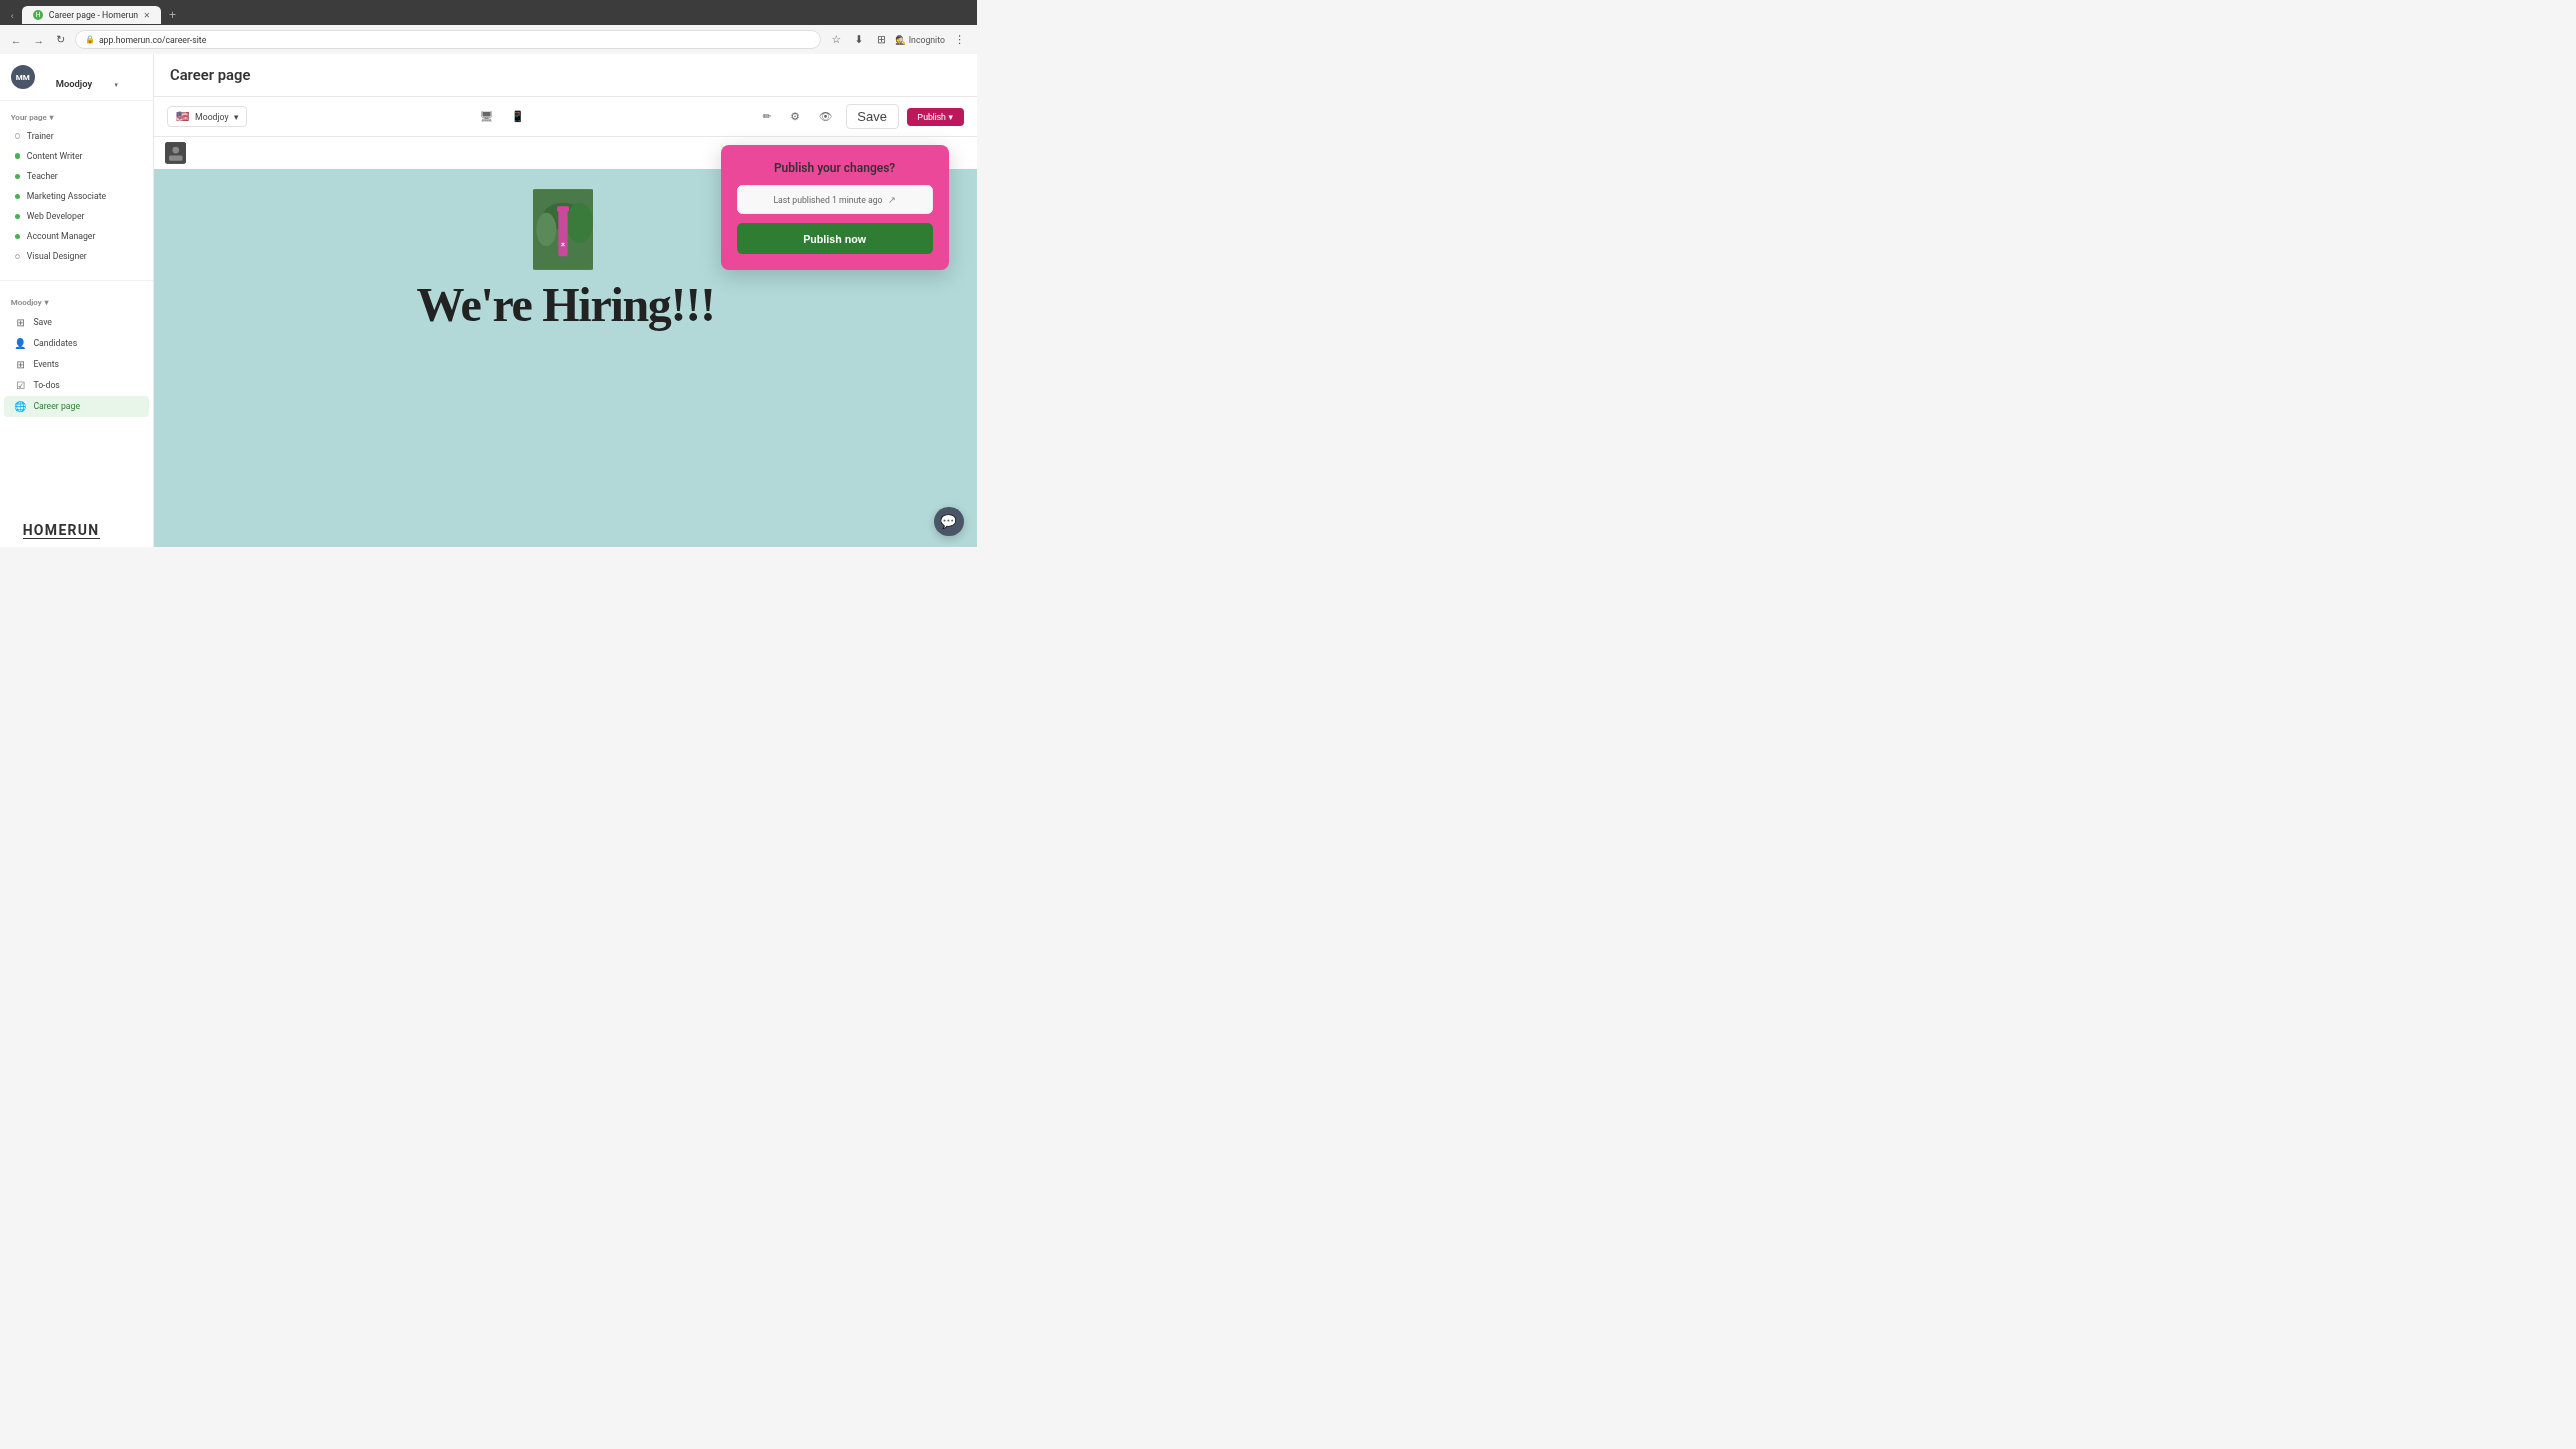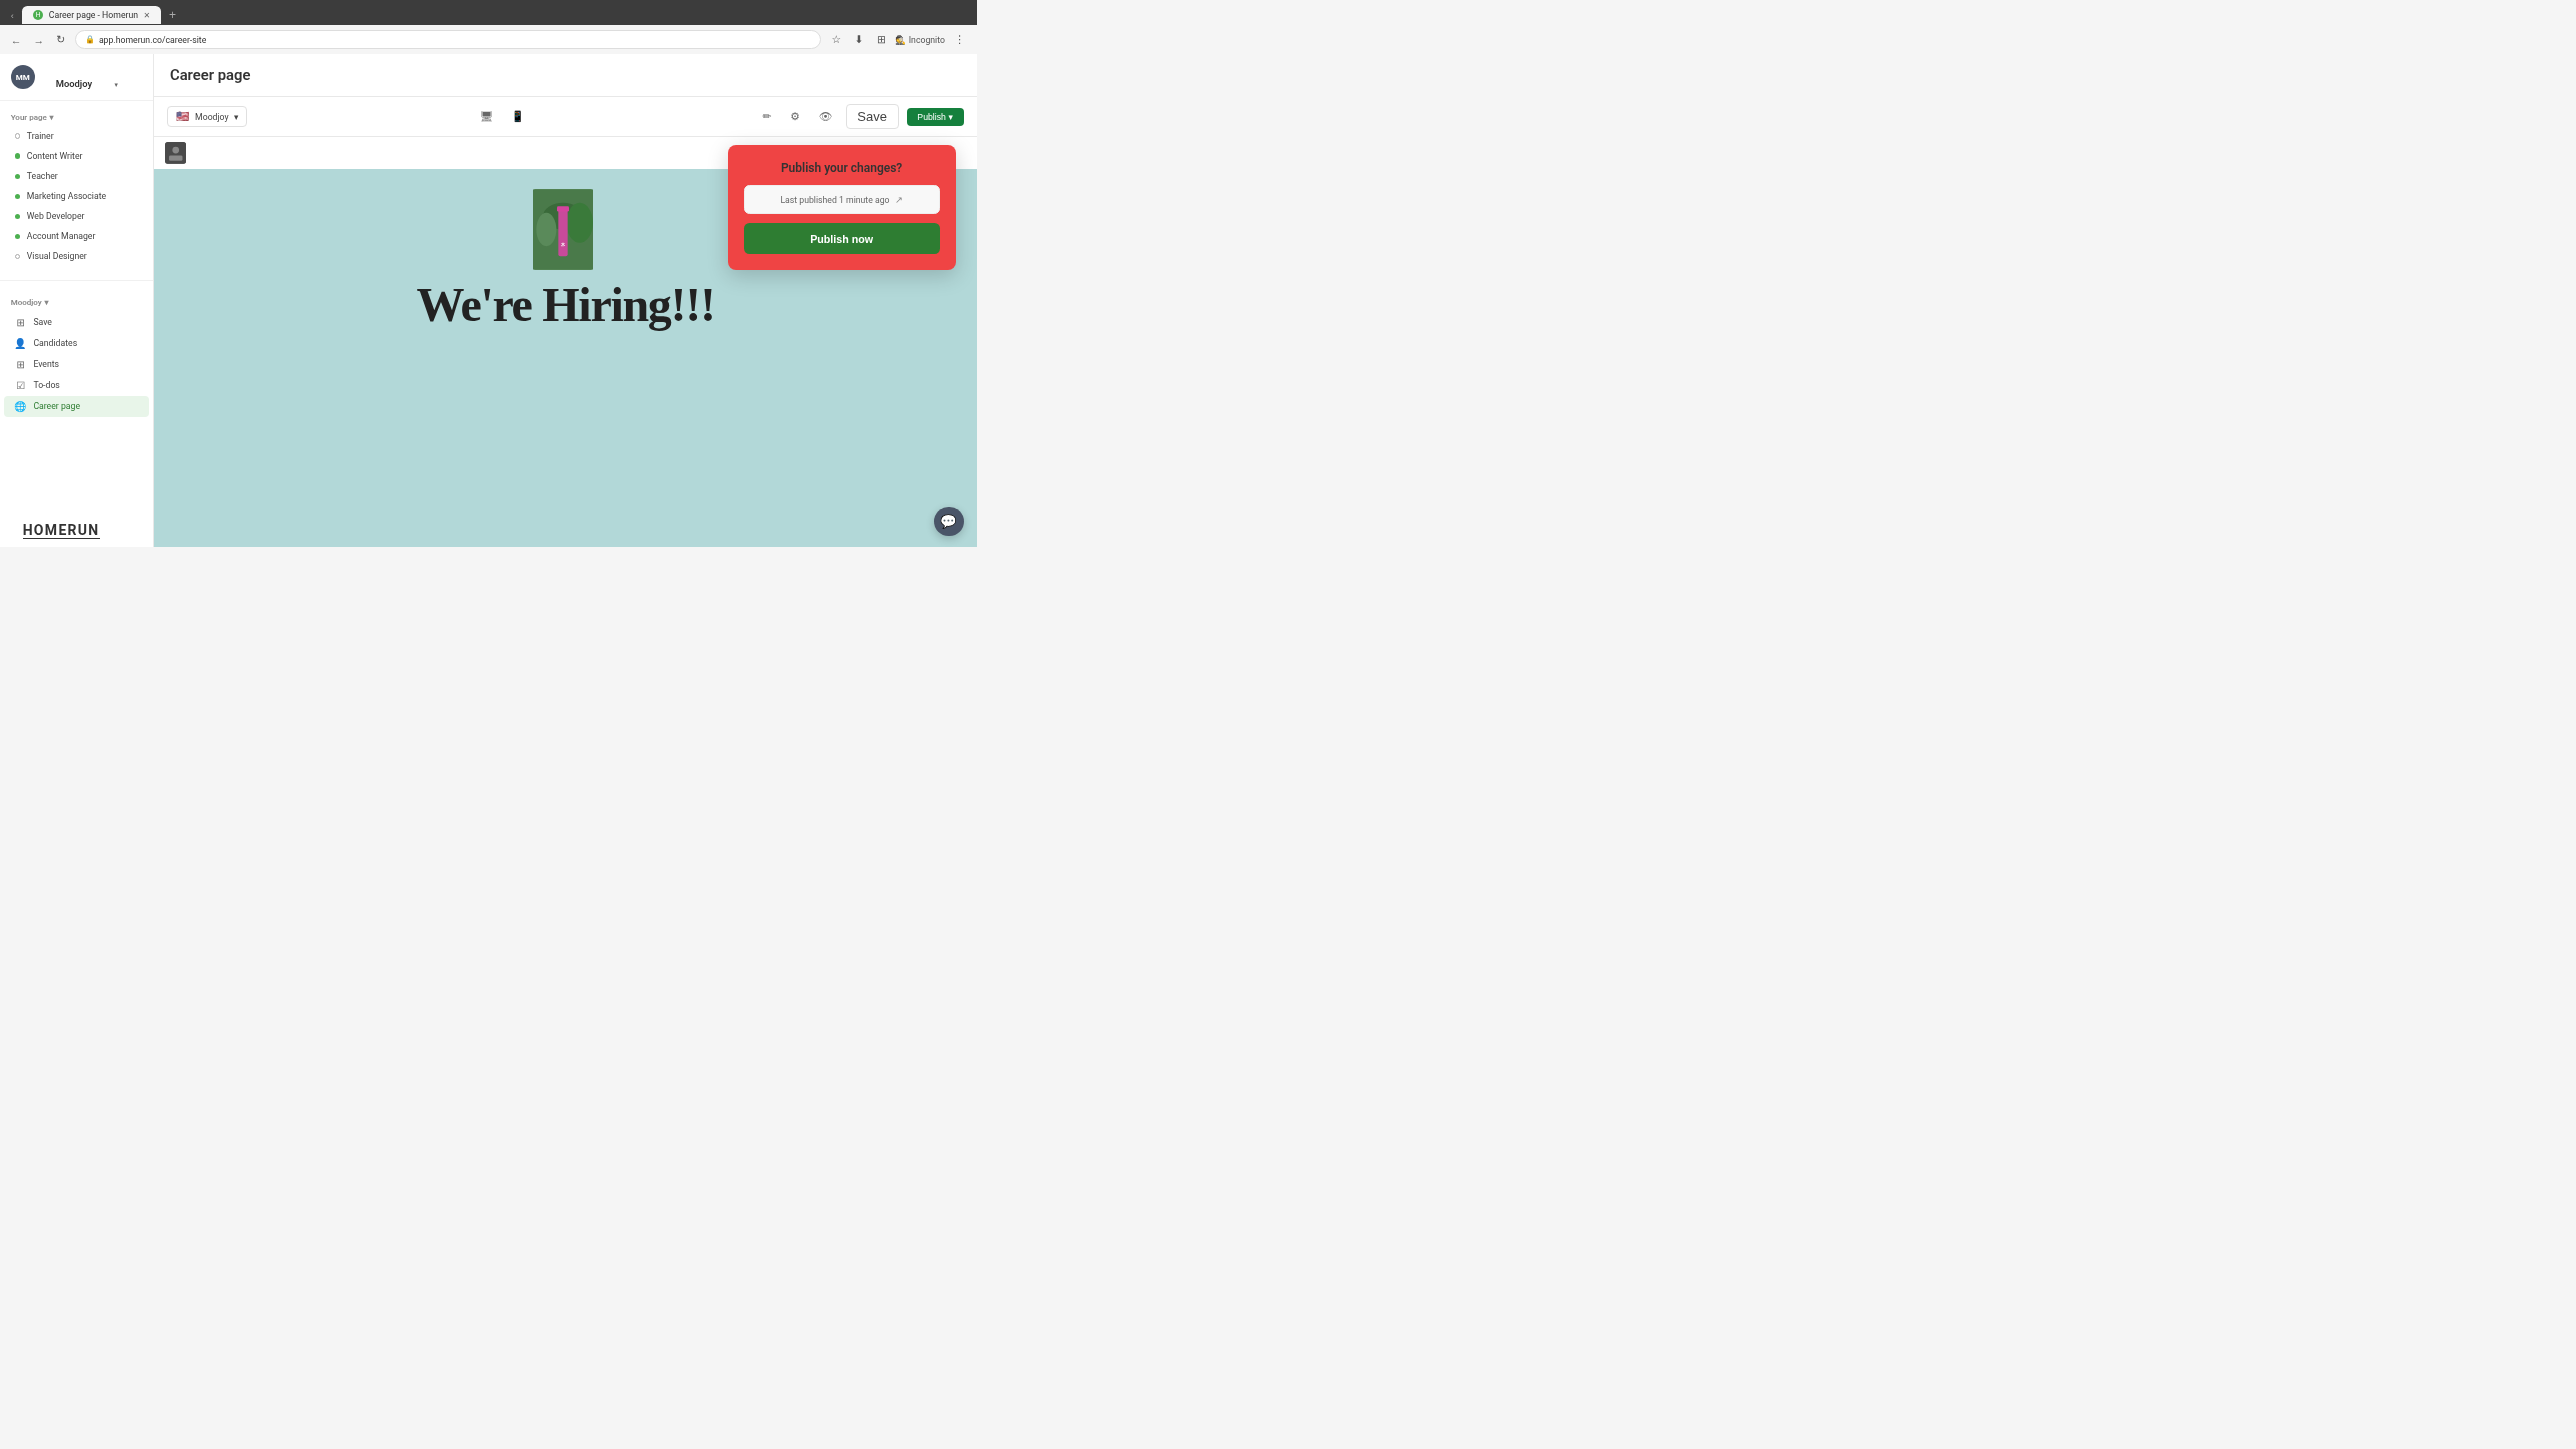--- a/index.html
+++ b/index.html
@@ -53,32 +53,32 @@
     
     .preview-container { flex: 1; background: #f5f5f5; position: relative; overflow: hidden; }
     .preview-toolbar { background: white; border-bottom: 0.7px solid #e8e8e8; padding: 6.7px 13.4px; display: flex; align-items: center; justify-content: space-between; }
     .language-selector { display: flex; align-items: center; gap: 5.4px; padding: 3.4px 8px; border: 0.7px solid #e0e0e0; border-radius: 4px; cursor: pointer; font-size: 8.7px; color: #444; }
     .flag-emoji { font-size: 10.7px; }
     .view-toggles { display: flex; gap: 2.7px; }
     .view-toggle-btn { background: none; border: 0.7px solid transparent; border-radius: 4px; padding: 3.4px 6.7px; cursor: pointer; color: #666; font-size: 10.7px; }
     .toolbar-right { display: flex; align-items: center; gap: 8px; }
     .tool-btn { background: none; border: none; cursor: pointer; color: #666; font-size: 10.7px; padding: 3.4px 5.4px; border-radius: 4px; }
     .save-btn { background: none; border: 0.7px solid #e0e0e0; border-radius: 4px; padding: 4px 10.7px; font-size: 13px; cursor: pointer; color: #444; }
-    .publish-btn { background: #15803d; color: white; border: none; border-radius: 4px; padding: 4px 10.7px; font-size: 8.7px; cursor: pointer; display: flex; align-items: center; gap: 2.7px; }
+    .publish-btn { background: #be185d; color: white; border: none; border-radius: 4px; padding: 4px 10.7px; font-size: 8.7px; cursor: pointer; display: flex; align-items: center; gap: 2.7px; }
 
     
     .preview-frame { width: 100%; height: calc(100% - 37px); overflow: hidden; position: relative; }
     .preview-header-strip { background: white; padding: 5.4px 10.7px; display: flex; align-items: center; }
     .preview-logo-img { width: 21.5px; height: 21.5px; border-radius: 2.7px; overflow: hidden; background: #666; display: flex; align-items: center; justify-content: center; }
     .preview-content-area { background: #b2d8d8; width: 100%; height: 100%; display: flex; flex-direction: column; align-items: center; justify-content: flex-start; padding-top: 27px; position: relative; font-family: Liberation Serif, serif; }
     .preview-image { width: 60px; height: 81px; border-radius: 2.7px; object-fit: cover; background: #5a8a5a; margin-bottom: 13.4px; position: absolute; top: 20px; left: 46%; }
     .hiring-text { font-size: 48px; font-weight: 900; color: #222; letter-spacing: -1.3px; margin-top: 81px; }
 
     
-    .publish-popup { position: absolute; top: 37px; right: 8px; width: 228px; background: #ef4444; border-radius: 8px; box-shadow: 0 5.4px 21.5px rgba(0,0,0,0.18); padding: 16px; z-index: 100; }
+    .publish-popup { position: absolute; top: 37px; right: 15px; width: 228px; background: #ec4899; border-radius: 8px; box-shadow: 0 5.4px 21.5px rgba(0,0,0,0.18); padding: 16px; z-index: 100; }
     .popup-title { font-size: 12px; font-weight: 600; color: #333; text-align: center; margin-bottom: 10.7px; }
     .last-published-box { background: #f8f8f8; border: 0.7px solid #eee; border-radius: 5.4px; padding: 8px 10.7px; display: flex; align-items: center; justify-content: center; gap: 5.4px; font-size: 8.7px; color: #666; margin-bottom: 9px; }
     .external-link-icon { color: #888; font-size: 9.4px; }
     .publish-now-btn { background: #2e7d32; color: white; border: none; border-radius: 5.4px; padding: 9.4px; font-size: 10.7px; font-weight: 600; cursor: pointer; width: 100%; }
 
     
     .chat-widget { position: absolute; bottom: 13.4px; right: 13.4px; width: 29.5px; height: 29.5px; background: #4a5568; border-radius: 50%; display: flex; align-items: center; justify-content: center; cursor: pointer; box-shadow: 0 2.7px 8px rgba(0,0,0,0.2); }
     .chat-icon { color: white; font-size: 13.4px; }
 
     

